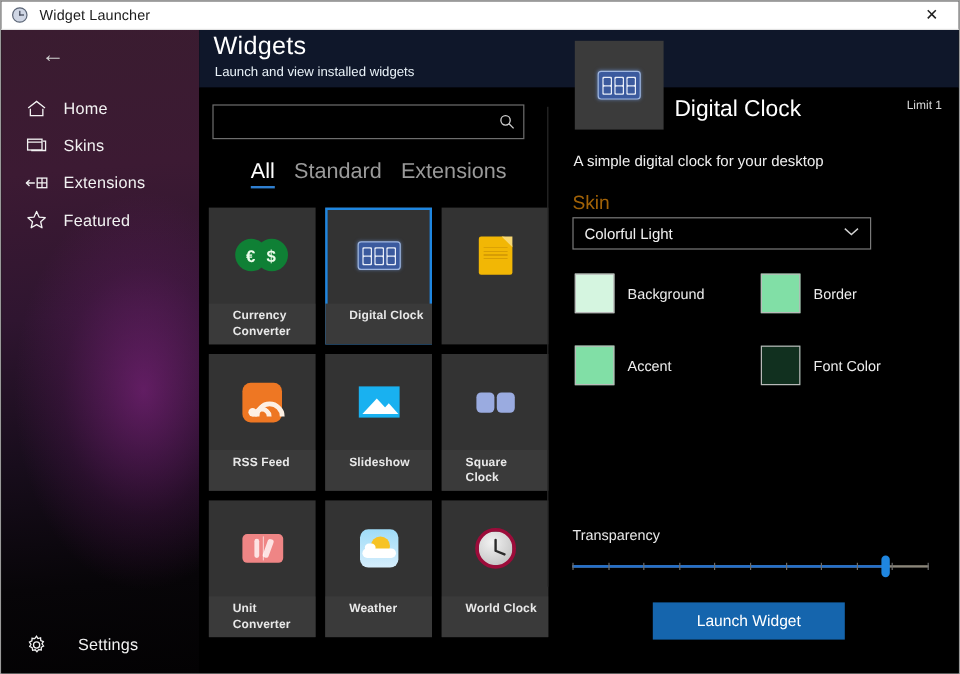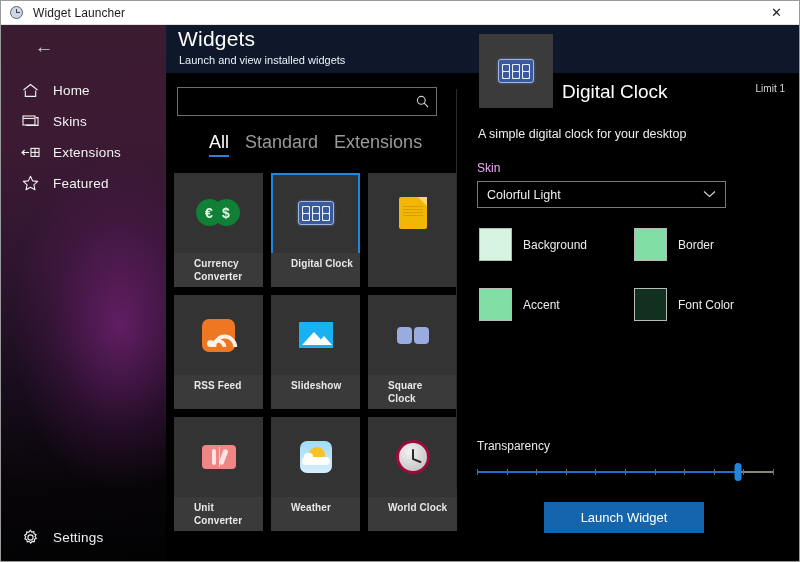--- a/index.html
+++ b/index.html
@@ -86,20 +86,21 @@
   }
   .nav-label {
     font-size: 13.5px; color: #f2f2f2; margin-left: 6px;
     letter-spacing: 0.2px;
   }
   .settings-item {
     position: absolute; left: 0; bottom: 10px; width: 100%;
     display: flex; align-items: center;
     height: 30px; padding-left: 12px;
     cursor: default;
+    gap: 12px;
   }
 
   
   .hero {
     position: absolute; left: 165px; top: 24px;
     width: 633px; height: 48px;
     background: #0f172a;
   }
   .hero-title {
     position: absolute; left: 12px; top: 2px;
@@ -338,21 +339,21 @@
   .detail-limit {
     position: absolute; right: 14px; top: 10px;
     font-size: 10px; color: #d8d8d8; font-weight: normal;
   }
   .detail-desc {
     position: absolute; left: 12px; top: 54px;
     font-size: 12.5px; color: #efefef;
   }
   .skin-label {
     position: absolute; left: 11px; top: 88px;
-    font-size: 12px; color: #f0abfc;
+    font-size: 16px; color: #a16207;
   }
   .skin-select {
     position: absolute; left: 11px; top: 108px;
     width: 249px; height: 27px;
     border: 1px solid #7a7a7a; background: #000;
     display: flex; align-items: center; justify-content: space-between;
     padding: 0 9px 0 9px;
     cursor: default;
   }
   .skin-select .val { font-size: 12.5px; color: #f0f0f0; }

